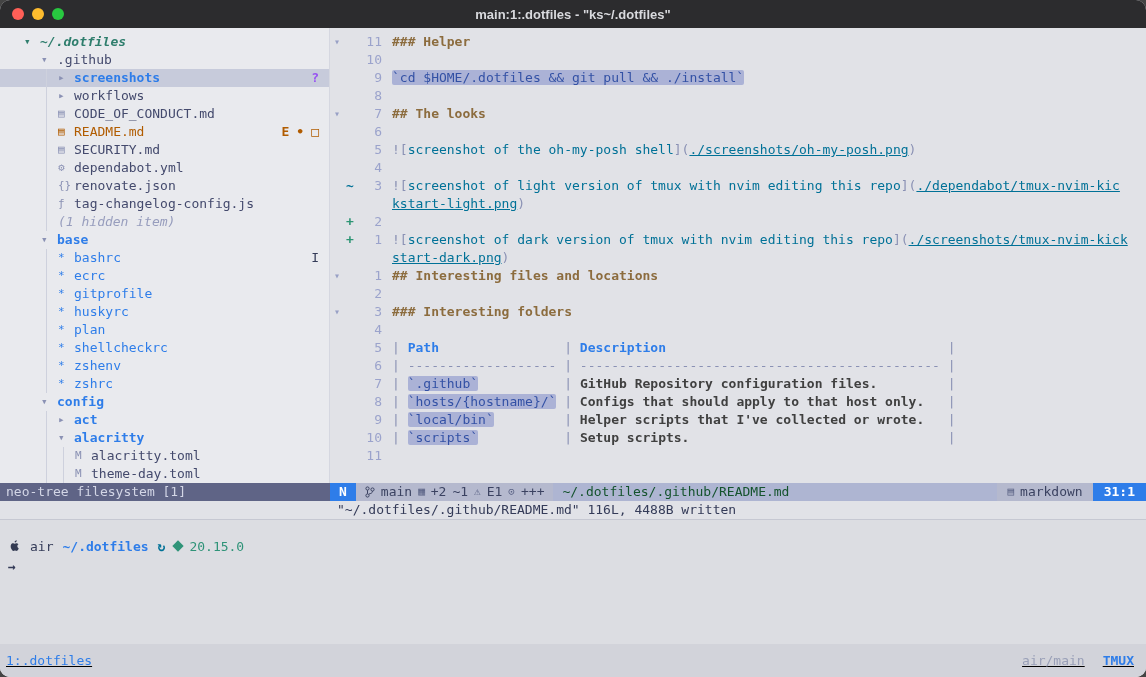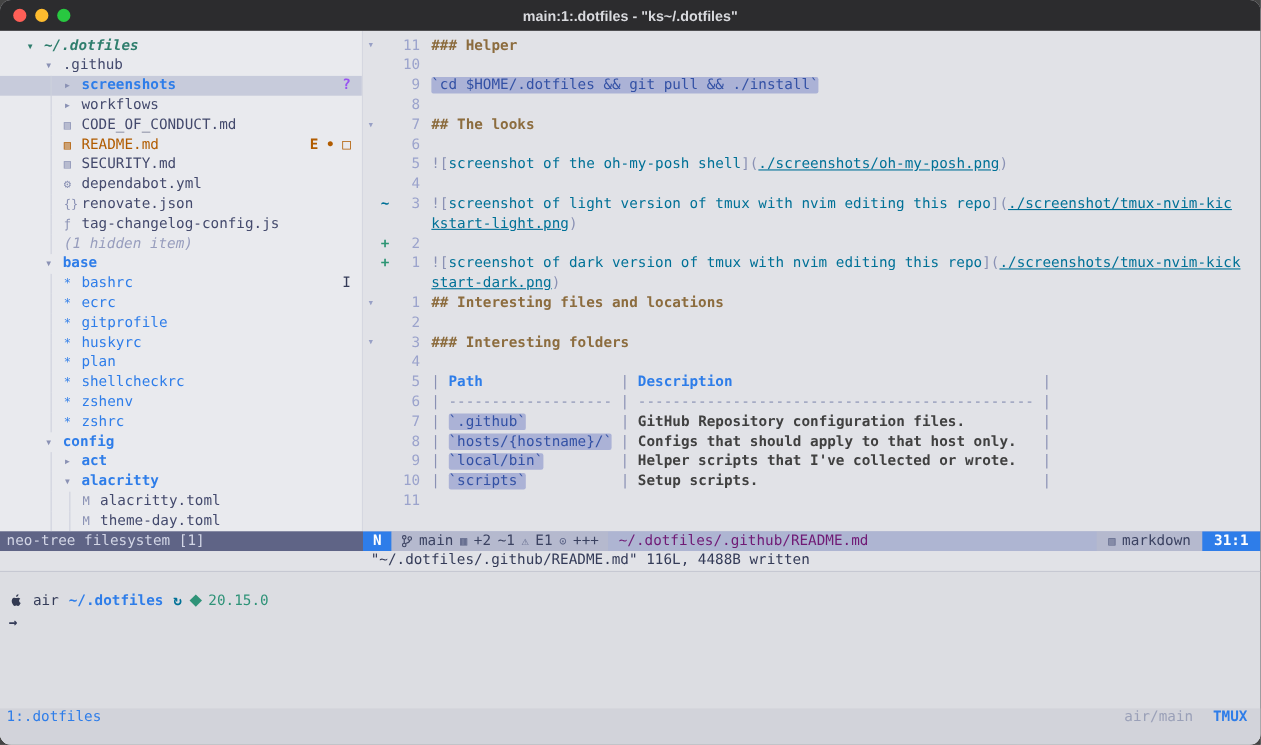--- a/index.html
+++ b/index.html
@@ -53,36 +53,36 @@
   .seg-desc{color:#404040;font-weight:bold;}
   .seg-plain{color:#3760bf;}
   .cursor{display:inline-block;width:7px;height:15px;background:#3b4261;vertical-align:-2px;}
   
   .statusrow{flex:0 0 18px;display:flex;line-height:18px;}
   .neotree-status{flex:0 0 330px;background:#5f6486;color:#d3d6e6;padding-left:6px;white-space:pre;}
   .lualine{flex:1;display:flex;background:#aeb5d2;overflow:hidden;}
   .sl-mode{background:#2e7de9;color:#fff;font-weight:bold;padding:0 9px;}
   .sl-git{background:#b5b9ce;color:#3b4261;padding:0 9px;display:flex;gap:6px;align-items:center;white-space:pre;}
   .sl-ico{color:#5a6285;font-size:11px;}
-  .sl-path{flex:1;background:#aeb5d2;color:#701a75;padding:0 9px;white-space:pre;}
+  .sl-path{flex:1;background:#aeb5d2;color:#14532d;padding:0 9px;white-space:pre;}
   .sl-ft{background:#b5b9ce;color:#3b4261;padding:0 10px;display:flex;align-items:center;gap:6px;}
   .sl-pos{background:#2e7de9;color:#fff;font-weight:bold;padding:0 11px;}
   .branch-svg{display:block}
   
   .cmdline{flex:0 0 18px;line-height:18px;background:#e1e2e7;color:#343b58;padding-left:337px;white-space:pre;}
   
   .shell{flex:1 1 auto;background:#dcdde2;border-top:1px solid #c6c8d2;position:relative;padding:16px 0 0 8px;}
   .prompt-line{display:flex;align-items:center;gap:9px;height:20px;color:#343b58;}
   .p-host{color:#343b58;}
   .p-cwd{color:#2e7de9;font-weight:bold;}
   .p-sync{color:#007197;font-weight:bold;}
   .p-node{color:#2f9378;display:flex;gap:7px;align-items:center;}
   .node-diamond{width:8px;height:8px;background:#2f9378;transform:rotate(45deg);display:inline-block;}
   .prompt-arrow{color:#343b58;font-weight:bold;margin-top:3px;}
-  .tmux-bar{position:absolute;left:0;right:0;bottom:0;height:33px;background:#d2d3da;display:flex;align-items:flex-start;justify-content:space-between;padding:0 12px 9px 6px;}
+  .tmux-bar{position:absolute;left:0;right:0;bottom:0;height:33px;background:#d2d3da;display:flex;align-items:flex-end;justify-content:space-between;padding:0 12px 9px 6px;text-decoration:underline;}
   .tm-left{color:#2e7de9;}
   .tm-right{display:flex;align-items:center;}
   .tm-session{color:#9aa0b8;margin-right:18px;}
   .tm-badge{color:#2e7de9;font-weight:bold;}
 </style>
 </head>
 <body>
 
 <div class="window">
 
@@ -128,21 +128,21 @@
     <div class="editor">
       <div>
           <div class="eline"><span class="efold">▾</span><span class="esign "> </span><span class="enum">11</span><span class="etext"><span class="seg-head">### Helper</span></span></div>
           <div class="eline"><span class="efold"> </span><span class="esign "> </span><span class="enum">10</span><span class="etext"></span></div>
           <div class="eline"><span class="efold"> </span><span class="esign "> </span><span class="enum">9</span><span class="etext"><span class="seg-code">`cd $HOME/.dotfiles &amp;&amp; git pull &amp;&amp; ./install`</span></span></div>
           <div class="eline"><span class="efold"> </span><span class="esign "> </span><span class="enum">8</span><span class="etext"></span></div>
           <div class="eline"><span class="efold">▾</span><span class="esign "> </span><span class="enum">7</span><span class="etext"><span class="seg-head">## The looks</span></span></div>
           <div class="eline"><span class="efold"> </span><span class="esign "> </span><span class="enum">6</span><span class="etext"></span></div>
           <div class="eline"><span class="efold"> </span><span class="esign "> </span><span class="enum">5</span><span class="etext"><span class="seg-punc">![</span><span class="seg-alt">screenshot of the oh-my-posh shell</span><span class="seg-punc">](</span><span class="seg-url">./screenshots/oh-my-posh.png</span><span class="seg-punc">)</span></span></div>
           <div class="eline"><span class="efold"> </span><span class="esign "> </span><span class="enum">4</span><span class="etext"></span></div>
-          <div class="eline"><span class="efold"> </span><span class="esign s-change">~</span><span class="enum">3</span><span class="etext"><span class="seg-punc">![</span><span class="seg-alt">screenshot of light version of tmux with nvim editing this repo</span><span class="seg-punc">](</span><span class="seg-url">./screenshot/tmux-nvim-kic</span></span></div>
+          <div class="eline"><span class="efold"> </span><span class="esign s-change">~</span><span class="enum">3</span><span class="etext"><span class="seg-punc">![</span><span class="seg-alt">screenshot of light version of tmux with nvim editing this repo</span><span class="seg-punc">](</span><span class="seg-url">./dependabot/tmux-nvim-kic</span></span></div>
           <div class="eline"><span class="efold"> </span><span class="esign "> </span><span class="enum"></span><span class="etext"><span class="seg-url">kstart-light.png</span><span class="seg-punc">)</span></span></div>
           <div class="eline"><span class="efold"> </span><span class="esign s-add">+</span><span class="enum">2</span><span class="etext"></span></div>
           <div class="eline"><span class="efold"> </span><span class="esign s-add">+</span><span class="enum">1</span><span class="etext"><span class="seg-punc">![</span><span class="seg-alt">screenshot of dark version of tmux with nvim editing this repo</span><span class="seg-punc">](</span><span class="seg-url">./screenshots/tmux-nvim-kick</span></span></div>
           <div class="eline"><span class="efold"> </span><span class="esign "> </span><span class="enum"></span><span class="etext"><span class="seg-url">start-dark.png</span><span class="seg-punc">)</span></span></div>
           <div class="eline"><span class="efold">▾</span><span class="esign "> </span><span class="enum">1</span><span class="etext"><span class="seg-head">## Interesting files and locations</span></span></div>
           <div class="eline"><span class="efold"> </span><span class="esign "> </span><span class="enum">2</span><span class="etext"></span></div>
           <div class="eline"><span class="efold">▾</span><span class="esign "> </span><span class="enum">3</span><span class="etext"><span class="seg-head">### Interesting folders</span></span></div>
           <div class="eline"><span class="efold"> </span><span class="esign "> </span><span class="enum">4</span><span class="etext"></span></div>
           <div class="eline"><span class="efold"> </span><span class="esign "> </span><span class="enum">5</span><span class="etext"><span class="seg-pipe">| </span><span class="seg-thead">Path</span><span class="seg-plain">               </span><span class="seg-pipe"> | </span><span class="seg-thead">Description</span><span class="seg-plain">                                   </span><span class="seg-pipe"> |</span></span></div>
           <div class="eline"><span class="efold"> </span><span class="esign "> </span><span class="enum">6</span><span class="etext"><span class="seg-pipe">| </span><span class="seg-dash">-------------------</span><span class="seg-pipe"> | </span><span class="seg-dash">----------------------------------------------</span><span class="seg-pipe"> |</span></span></div>

